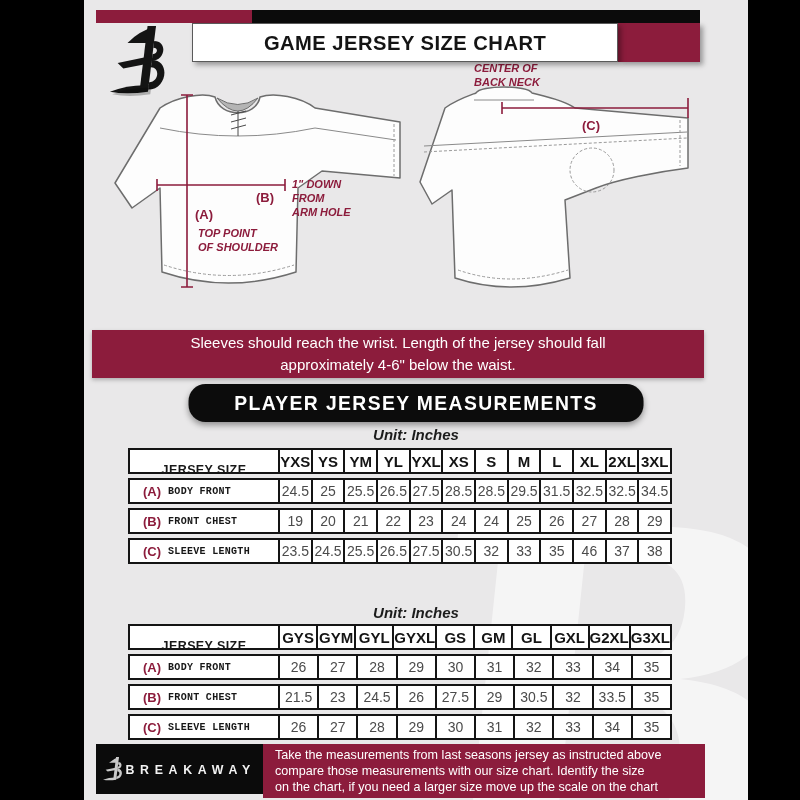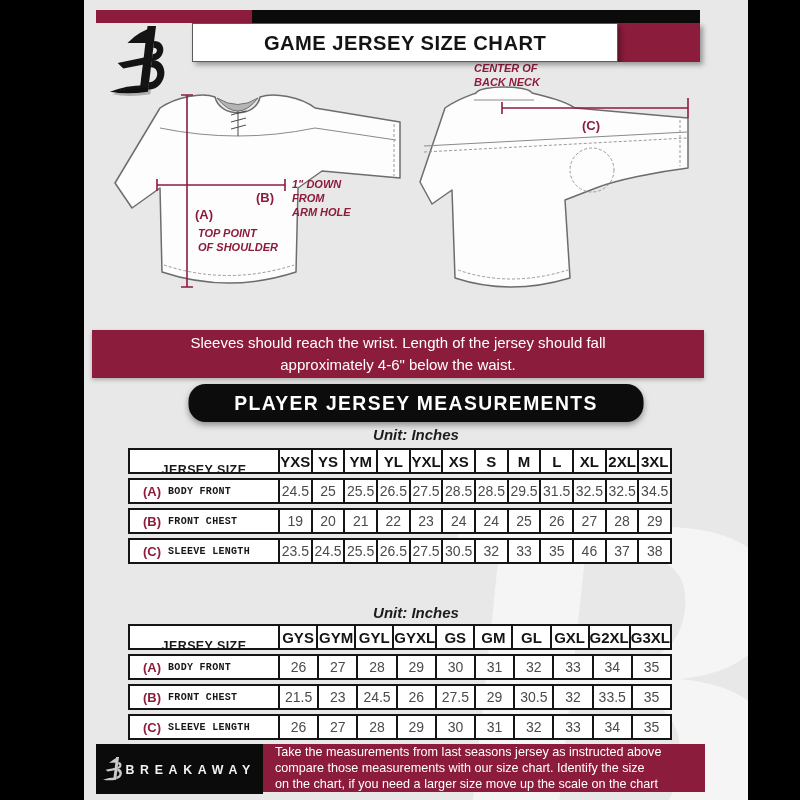--- a/index.html
+++ b/index.html
@@ -65,21 +65,21 @@
   .row-key{color:var(--maroon);font-weight:800;font-size:13px;}
   .row-lbl{font-weight:700;font-size:10px;color:#161616;letter-spacing:.3px;font-family:Liberation Mono, monospace;}
   .num{font-size:14px;color:#4b4b4b;}
   
   .footer-black{
     position:absolute;left:12px;top:744px;width:167px;height:50px;background:#0b0b0b;z-index:2;
     display:flex;align-items:center;justify-content:center;
   }
   .footer-brand{color:#f2f2f2;font-size:13px;font-weight:700;letter-spacing:6px;transform:scaleX(.95);display:inline-block;}
   .footer-maroon{
-    position:absolute;left:179px;top:744px;width:442px;height:48px;background:var(--maroon);z-index:2;
+    position:absolute;left:179px;top:744px;width:442px;height:54px;background:var(--maroon);z-index:2;
     display:flex;align-items:center;color:#fff;font-size:12.6px;line-height:1.28;
     padding:0 12px;box-sizing:border-box;white-space:pre-line;
   }
   
   .jersey-svg{position:absolute;z-index:1;}
   .ann{fill:var(--maroon);font-style:italic;font-weight:600;font-size:11px;font-family:"Liberation Sans",sans-serif;}
   .ann-key{fill:var(--maroon);font-weight:800;font-size:13px;font-style:normal;font-family:"Liberation Sans",sans-serif;}
   .mline{stroke:var(--maroon);stroke-width:1.6;}
   .outline{fill:#fdfdfd;stroke:#6d6d6d;stroke-width:1.5;stroke-linejoin:round;}
   .seam{fill:none;stroke:#8a8a8a;stroke-width:1;}

